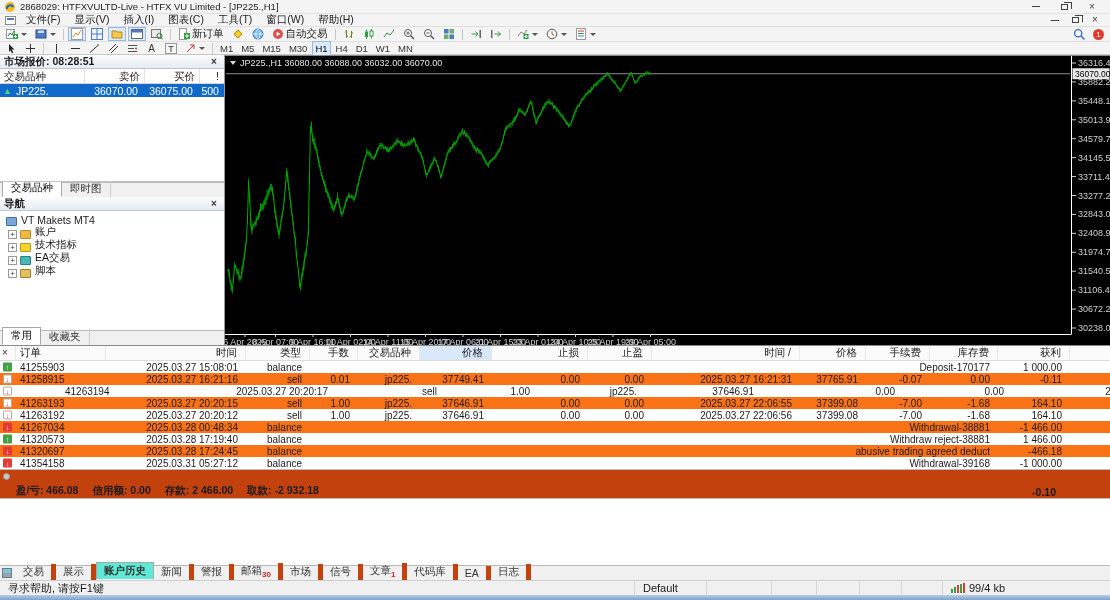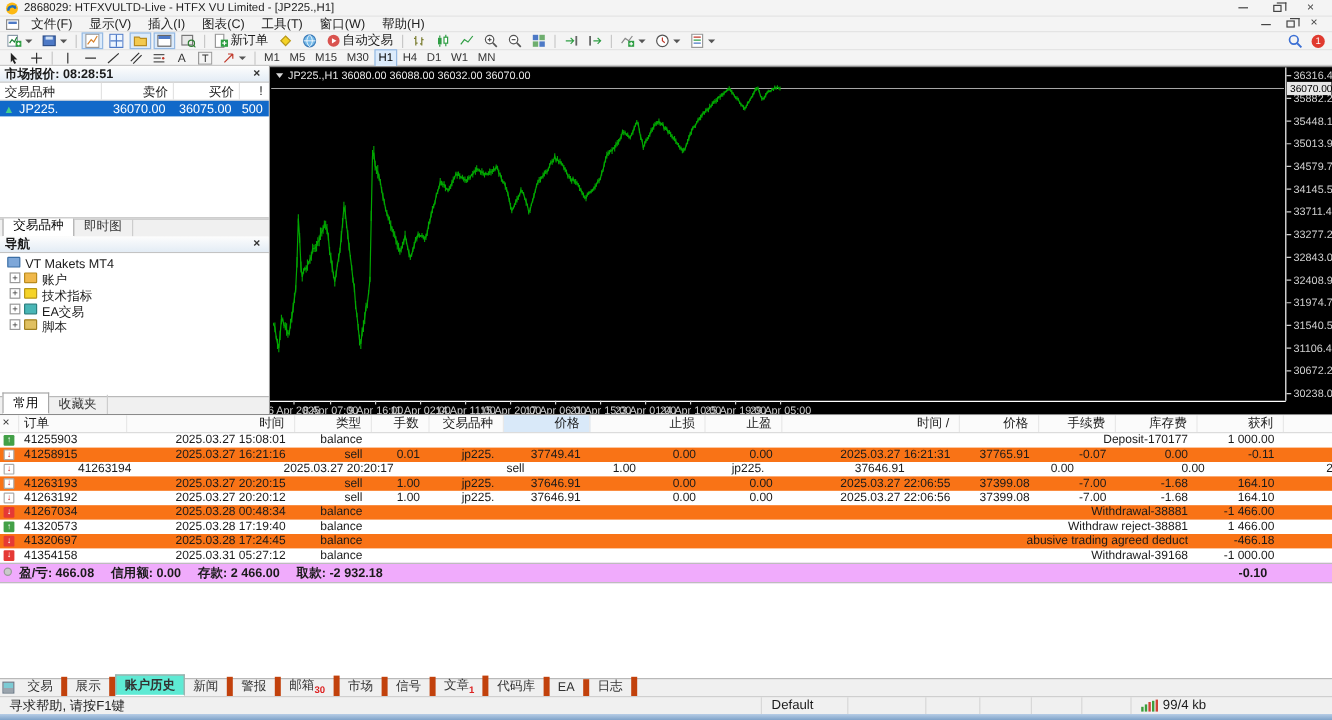--- a/index.html
+++ b/index.html
@@ -45,21 +45,21 @@
   .mw-header span{padding:1px 4px;border-right:1px solid #e3e3e3}
   .mwc0{width:85px}.mwc1{width:60px;text-align:right}.mwc2{width:55px;text-align:right}.mwc3{width:23px;text-align:right;border-right:none!important}
   .mw-row{display:flex;height:13px;background:#1169c9;color:#fff;font-size:10.5px;align-items:center}
   .mw-row span{padding:0 4px}
   .sym-ic{color:#45d08a;font-size:9px;padding:0!important;margin-left:3px}
   .panel-tabs{height:15px;background:#f0f0f0;border-top:1px solid #b9b9b9;display:flex;align-items:flex-end;padding:0 2px}
   .ptab{font-size:10.5px;padding:1px 8px;color:#333;border-right:1px solid #cdcdcd}
   .ptab.active{background:#fff;border:1px solid #a7a7a7;border-bottom:1px solid #fff;color:#000}
   .navp{flex:1;display:flex;flex-direction:column}
   .nav-tree{background:#fff;flex:1;padding:3px 2px;font-size:10.5px}
-  .tree-row{display:flex;align-items:flex-start;height:12px;margin-bottom:1px;white-space:nowrap}
+  .tree-row{display:flex;align-items:flex-end;height:12px;margin-bottom:1px;white-space:nowrap}
   .expander{width:9px;height:9px;border:1px solid #999;background:#fff;font-size:8px;line-height:7px;text-align:center;color:#333;margin:0 3px 0 6px}
   .tree-ic{width:11px;height:9px;margin-right:4px;border-radius:1px}
   .ic-server{background:#7da7d9;border:1px solid #3a6ea5;margin-left:4px}
   .ic-accounts{background:#f0b84a;border:1px solid #b98b1e}
   .ic-indicators{background:#f5d327;border:1px solid #b8971a}
   .ic-ea{background:#49b6b6;border:1px solid #2a8080}
   .ic-scripts{background:#e0c060;border:1px solid #a08020}
   
   .chart{width:885px;height:290px;background:#000;position:relative;border-top:1px solid #8a8a8a}
   .ohlc{position:absolute;left:5px;top:2px;color:#e6e6e6;font-size:9px;display:flex;align-items:center;gap:4px;white-space:nowrap}
@@ -74,21 +74,21 @@
   .cell>span{position:absolute;right:8px;top:50%;transform:translateY(-50%);white-space:nowrap}
   .cell.lft>span{left:4px;right:auto}
   .cell.hl{background:#d9e9f9}
   .trow{height:12px}
   .trow.alt{background:#f97316}
   .trow .cell{font-size:10px}
   .ricon{position:absolute;left:3px;top:1px;width:9px;height:9px;font-size:7px;line-height:9px;text-align:center;border-radius:1px}
   .ricon.in{background:#43a047;color:#fff}
   .ricon.out{background:#e53935;color:#fff}
   .ricon.trade{background:#fff;border:1px solid #aaa;color:#d32f2f;line-height:7px}
-  .t-summary{height:17px;background:#f0abfc;border-top:1px solid #bdbdbd;border-bottom:1px solid #bdbdbd;font-weight:bold;display:flex;align-items:center;padding-left:16px;position:relative}
+  .t-summary{height:30px;background:#c2410c;border-top:1px solid #bdbdbd;border-bottom:1px solid #bdbdbd;font-weight:bold;display:flex;align-items:flex-end;padding-left:16px;position:relative}
   .t-summary .seg{margin-right:14px;white-space:nowrap}
   .sum-ic{position:absolute;left:3px;top:3px;width:7px;height:7px;border-radius:50%;background:#c9c9c9;border:1px solid #9a9a9a}
   .t-total{position:absolute;right:54px;font-weight:bold}
   .t-fill{flex:1;background:#fff}
   .t-tabs{height:15px;background:#f0f0f0;border-top:1px solid #b9b9b9;display:flex;align-items:flex-end;padding:0 2px 0 16px;position:relative}
   .grip{position:absolute;left:2px;bottom:2px;width:10px;height:10px;background:linear-gradient(#7ccbd4 50%,#9aa4ad 50%);border:1px solid #6b7a88}
   .ttab{font-size:10.5px;padding:1px 7px;color:#333;border-right:5px solid #c2410c;white-space:nowrap}
   .ttab.active{background:#5eead4;border:1px solid #a7a7a7;border-bottom:1px solid #fff;font-weight:bold}
   .badge{color:#d22;font-size:8px;font-weight:bold;vertical-align:sub}
   

